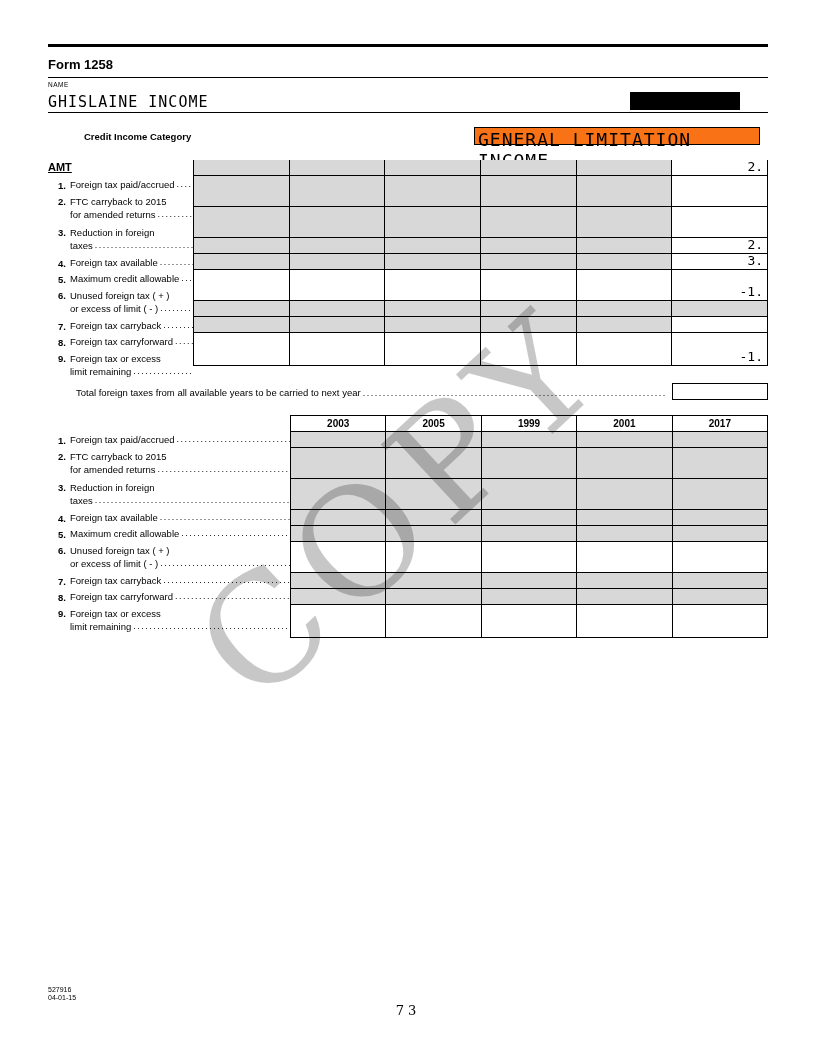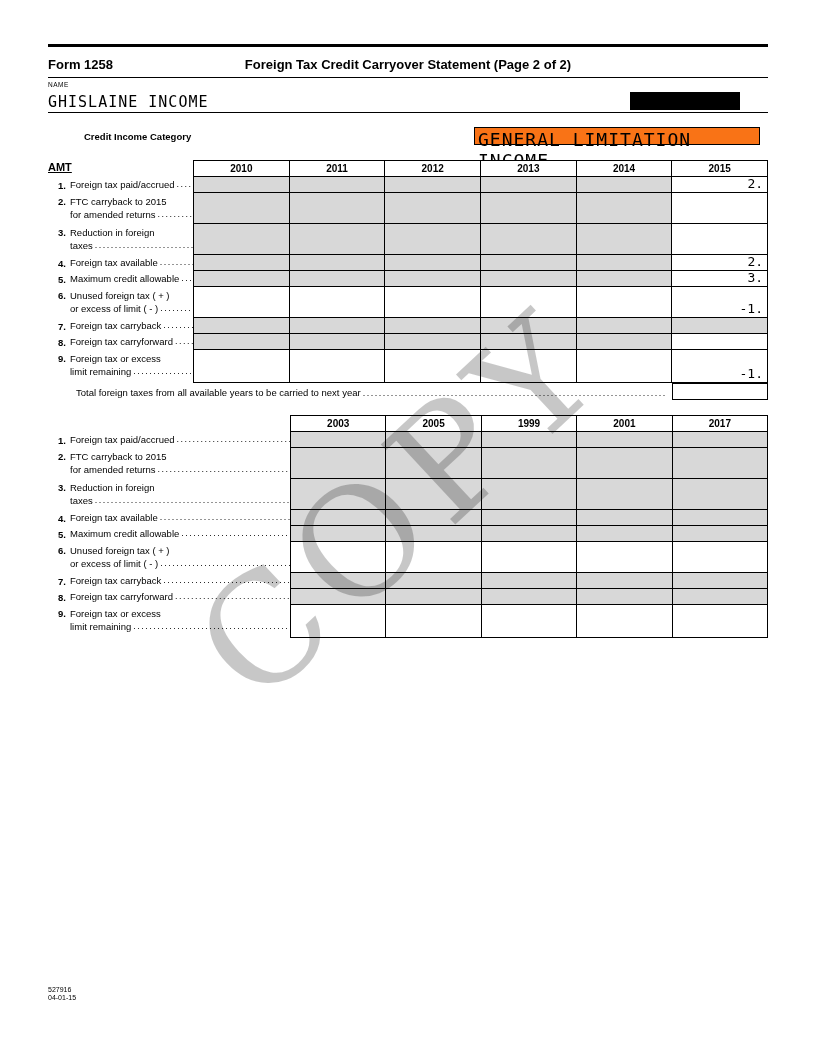--- a/index.html
+++ b/index.html
@@ -61,21 +61,20 @@
   .foot-date{position:absolute;left:48px;top:994px;font-size:7px;}
   .page-num{position:absolute;left:0;top:1003px;width:816px;text-align:center;
             font-family:"DejaVu Serif",serif;font-size:13px;letter-spacing:4px;}
 </style>
 </head>
 <body>
 
 <div class="page">
   <div class="rule-thick"></div>
   <div class="form-id">Form 1258</div>
-  <div class="form-title">Foreign Tax Credit Carryover Statement (Page 2 of 2)</div>
   <div class="rule-thin"></div>
 
   <div class="name-label">NAME</div>
   <div class="name-value">GHISLAINE INCOME</div>
   <div class="redaction" style="background: rgb(0, 0, 0);"></div>
   <div class="rule-name"></div>
 
   <div class="cat-label">Credit Income Category</div>
   <div class="cat-value">GENERAL LIMITATION INCOME</div>
   <div class="amt">AMT</div>
@@ -169,28 +168,20 @@
             <span>Foreign tax or excess</span>
           </div>
           <div class="lblline">
             <span>limit remaining</span>
             <span class="dots">................................................................................................................................................................................................................................................................................................................................................................................................................</span>
           </div>
         </div>
       </div>
     </div>
   <div id="table1">
-      <div class="thead">
-        <div class="hcell">2010</div>
-        <div class="hcell">2011</div>
-        <div class="hcell">2012</div>
-        <div class="hcell">2013</div>
-        <div class="hcell">2014</div>
-        <div class="hcell">2015</div>
-      </div>
       <div class="trow" style="height: 16px;">
         <div class="cell" style="background: rgb(216, 216, 216);"></div>
         <div class="cell" style="background: rgb(216, 216, 216);"></div>
         <div class="cell" style="background: rgb(216, 216, 216);"></div>
         <div class="cell" style="background: rgb(216, 216, 216);"></div>
         <div class="cell" style="background: rgb(216, 216, 216);"></div>
         <div class="cell">2.</div>
       </div>
       <div class="trow" style="height: 31px;">
         <div class="cell" style="background: rgb(216, 216, 216);"></div>
@@ -429,13 +420,14 @@
         <div class="cell"></div>
         <div class="cell"></div>
         <div class="cell"></div>
       </div>
     </div>
 
   <div class="watermark">COPY</div>
 
   <div class="foot-code">527916</div>
   <div class="foot-date">04-01-15</div>
+  <div class="page-num">73</div>
 </div>
 
 </body></html>

